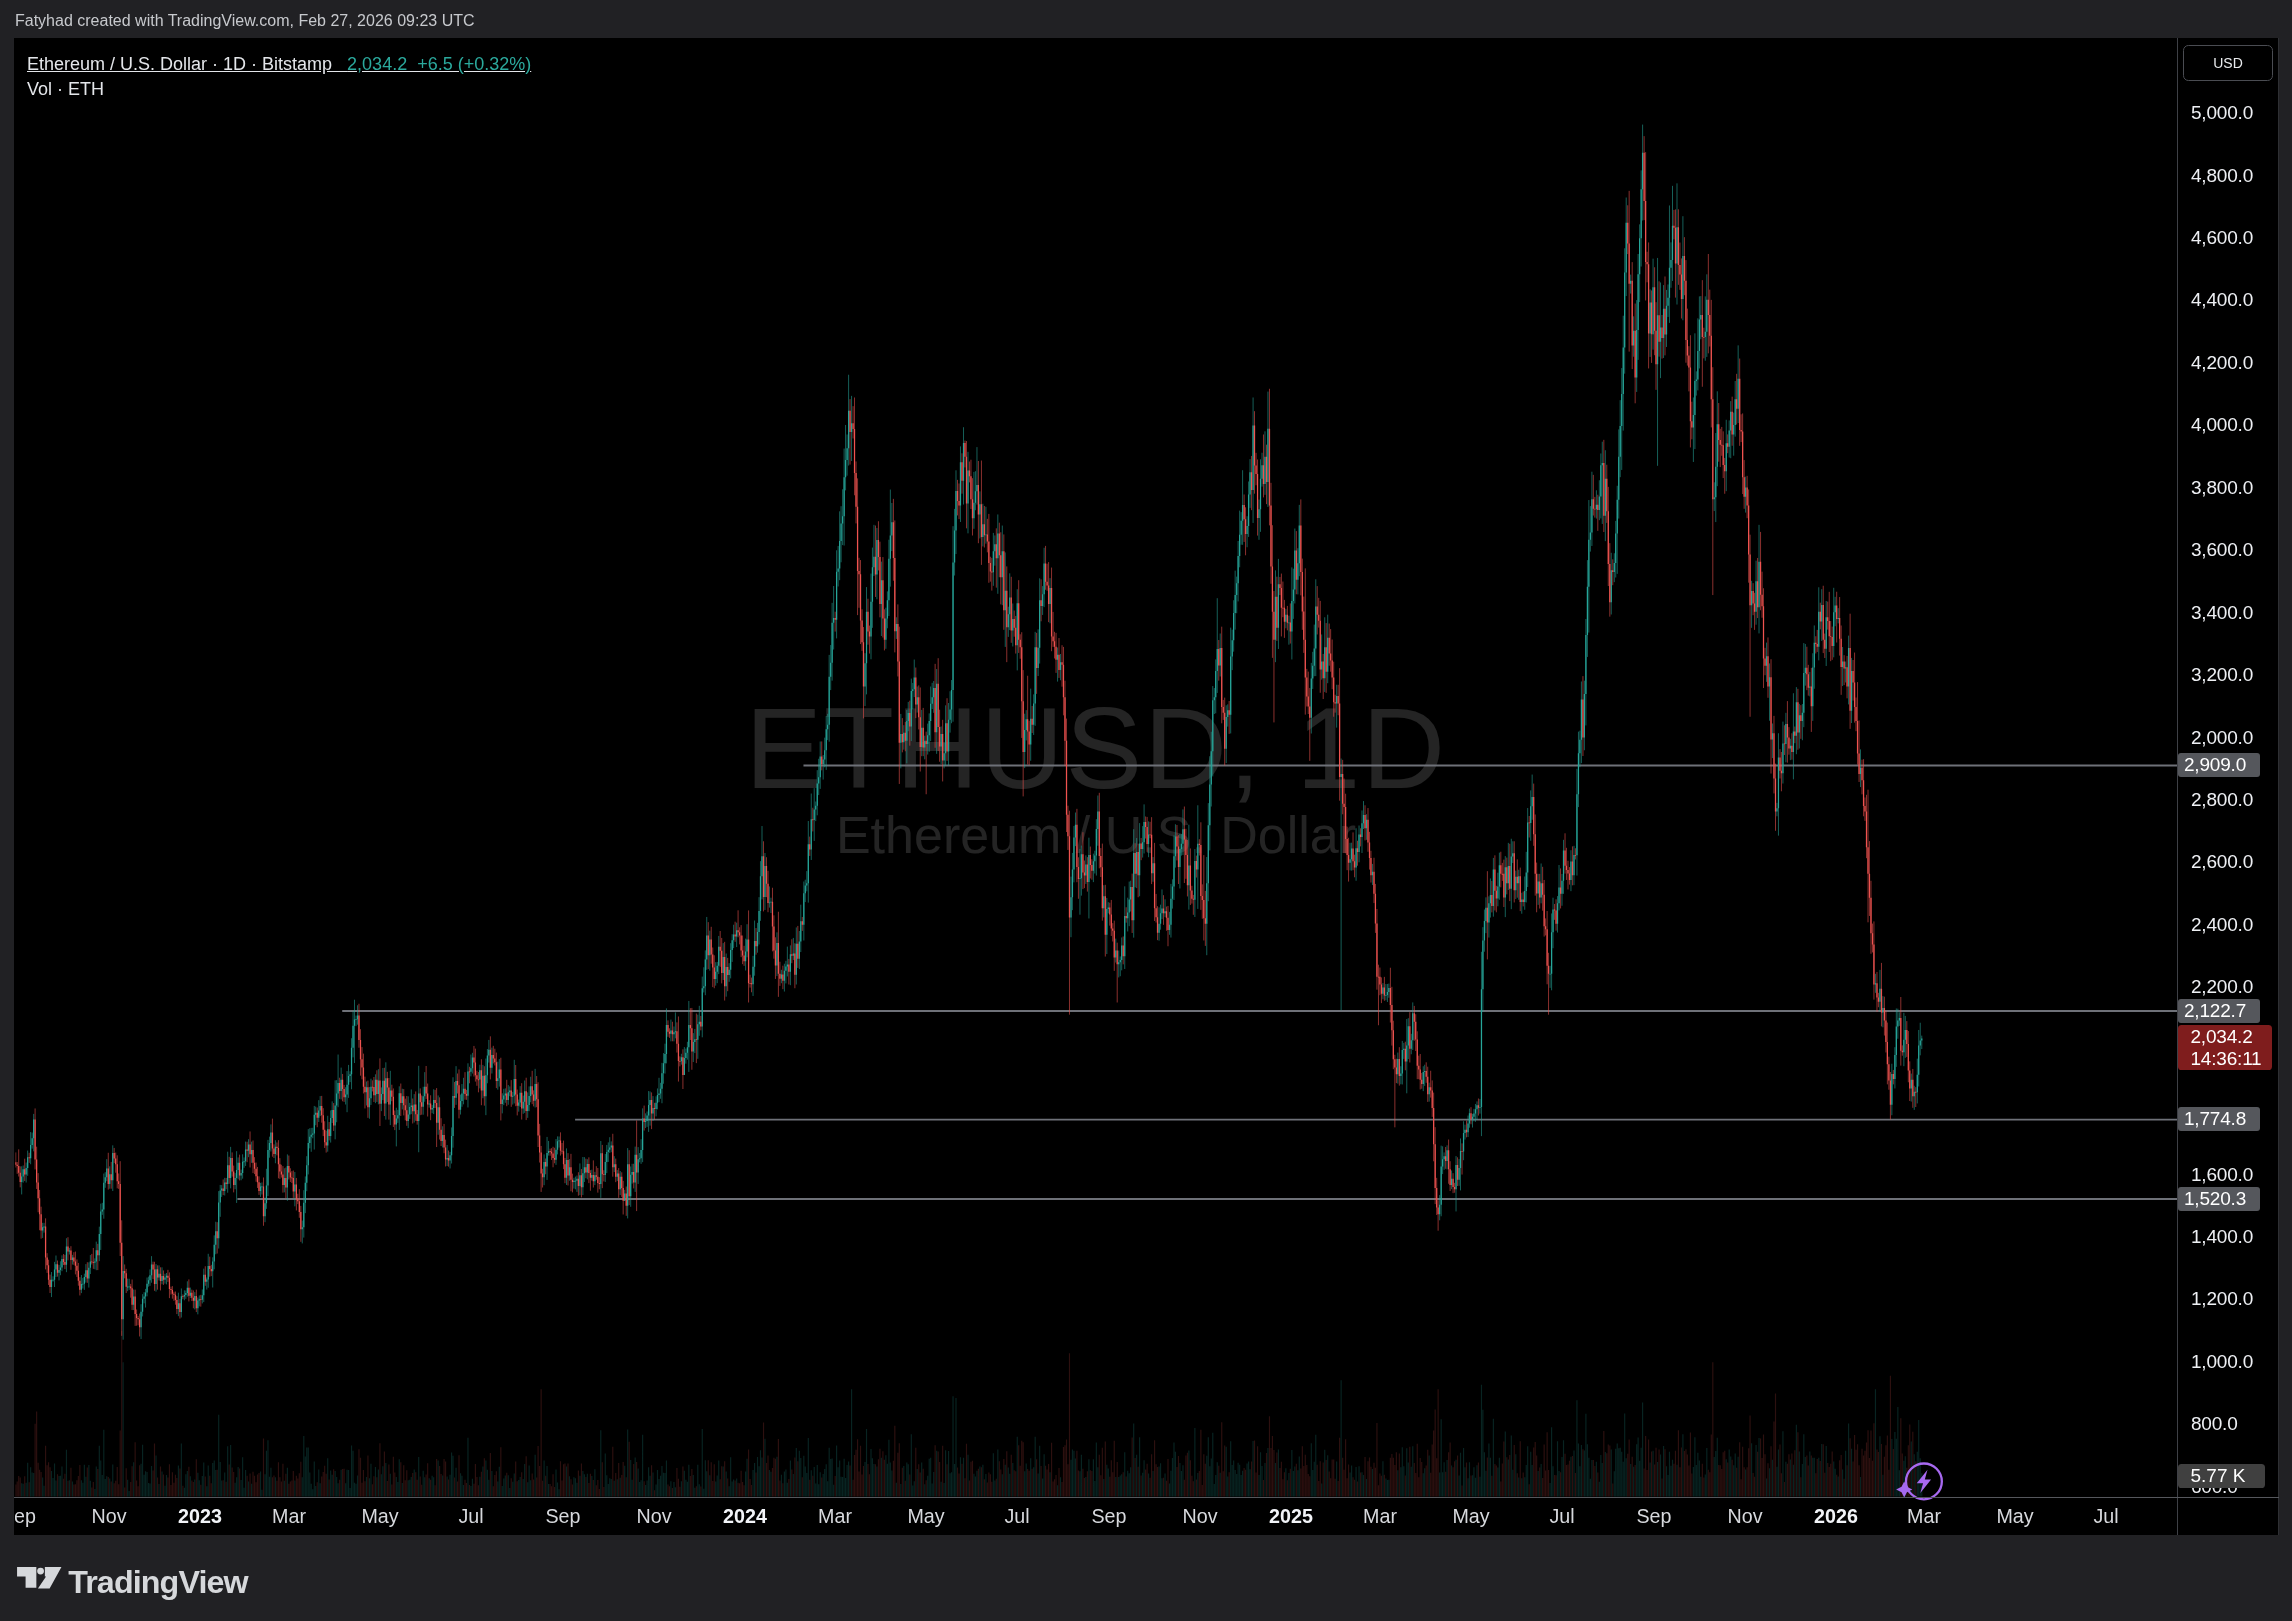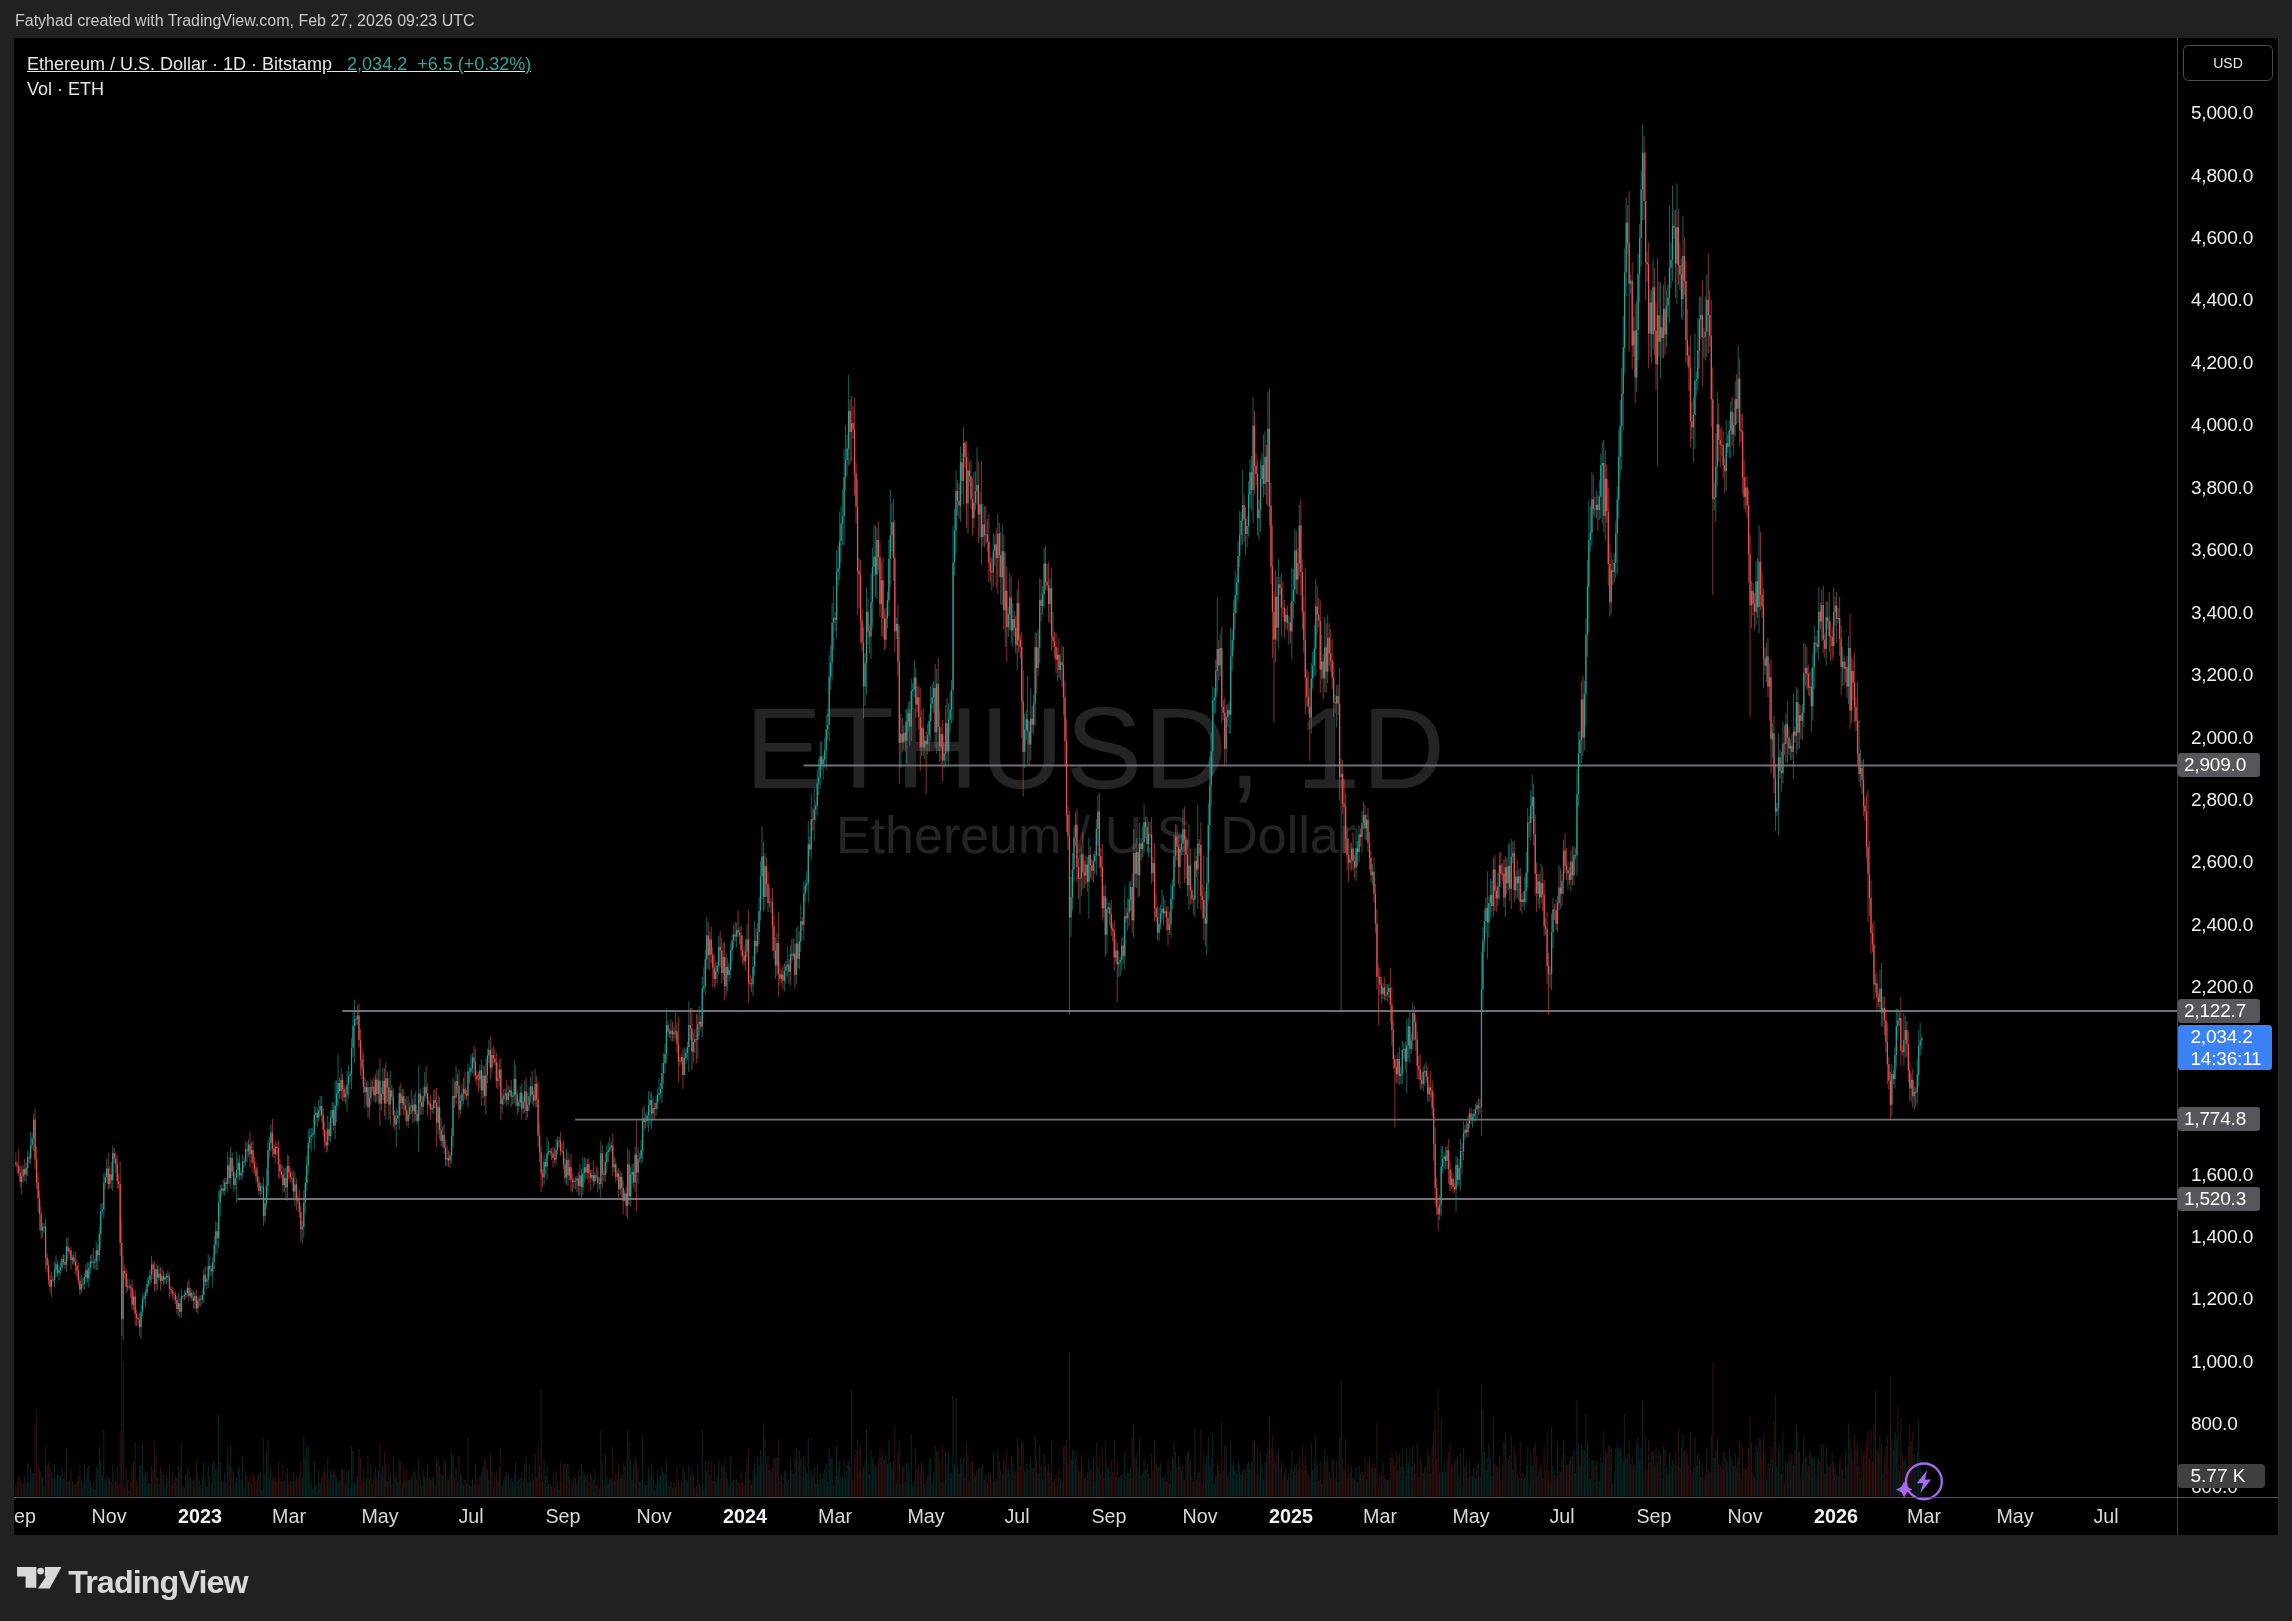--- a/index.html
+++ b/index.html
@@ -7,21 +7,21 @@
 #legend1 { position:absolute; left:27px; top:54px; font-size:18px; color:#e4e6ea;text-decoration:underline; }
 #legend1 span { color:#2ba99d; }
 #legend2 { position:absolute; left:27px; top:79px; font-size:18px; color:#e4e6ea; }
 #wm1 { position:absolute; left:15px; width:2162px; top:682px; text-align:center; font-size:115px; color:rgba(255,255,255,0.14); letter-spacing:1.8px; }
 #wm2 { position:absolute; left:15px; width:2162px; top:805px; text-align:center; font-size:52px; color:rgba(255,255,255,0.14); }
 #vsep { position:absolute; left:2177px; top:38px; width:0.9px; height:1497px; background:#3e4046; }
 #hsep { position:absolute; left:14.3px; top:1497px; width:2265px; height:0.9px; background:#55575c; }
 #usd { position:absolute; left:2183px; top:45px; width:90px; height:36px; border:0.9px solid #4a4c52; border-radius:5.4px; color:#e8eaed; font-size:14px; text-align:center; line-height:34px; }
 .pl { position:absolute; left:2191px; color:#eef0f4; font-size:19px; letter-spacing:-0.2px; height:25px; line-height:25px; }
 .axbox { position:absolute; left:2178px; width:82px; height:24px; background:#55575c; border-radius:3px; color:#fff; font-size:19px; letter-spacing:-0.2px; line-height:24px; padding-left:6px; }
-#pricebox { position:absolute; left:2178px; top:1025px; width:94px; height:45px; background:#3b82f6; border-radius:3.6px; color:#fff; font-size:19px; letter-spacing:-0.2px; line-height:22.4px; padding-left:12.5px; padding-top:0.9px; }
+#pricebox { position:absolute; left:2178px; top:1025px; width:94px; height:45px; background:#7f1d1d; border-radius:3.6px; color:#fff; font-size:19px; letter-spacing:-0.2px; line-height:22.4px; padding-left:12.5px; padding-top:0.9px; }
 #volbox { position:absolute; left:2178px; top:1464px; width:87px; height:24px; background:#404040; border-radius:3.6px; color:#fff; font-size:19px; line-height:24px; padding-left:12.5px; }
 .tl { position:absolute; transform:translateX(-50%); color:#d7d9dd; font-size:19.7px; top:1505px; }
 .yr { font-weight:bold; color:#f2f4f8; }
 #tv { position:absolute; left:9px; top:1558px; }
 </style></head>
 <body>
 <div id="chart"></div>
 <div id="attr">Fatyhad created with TradingView.com, Feb 27, 2026 09:23 UTC</div>
 <div id="wm1">ETHUSD, 1D</div>
 <div id="wm2">Ethereum / U.S. Dollar</div>

